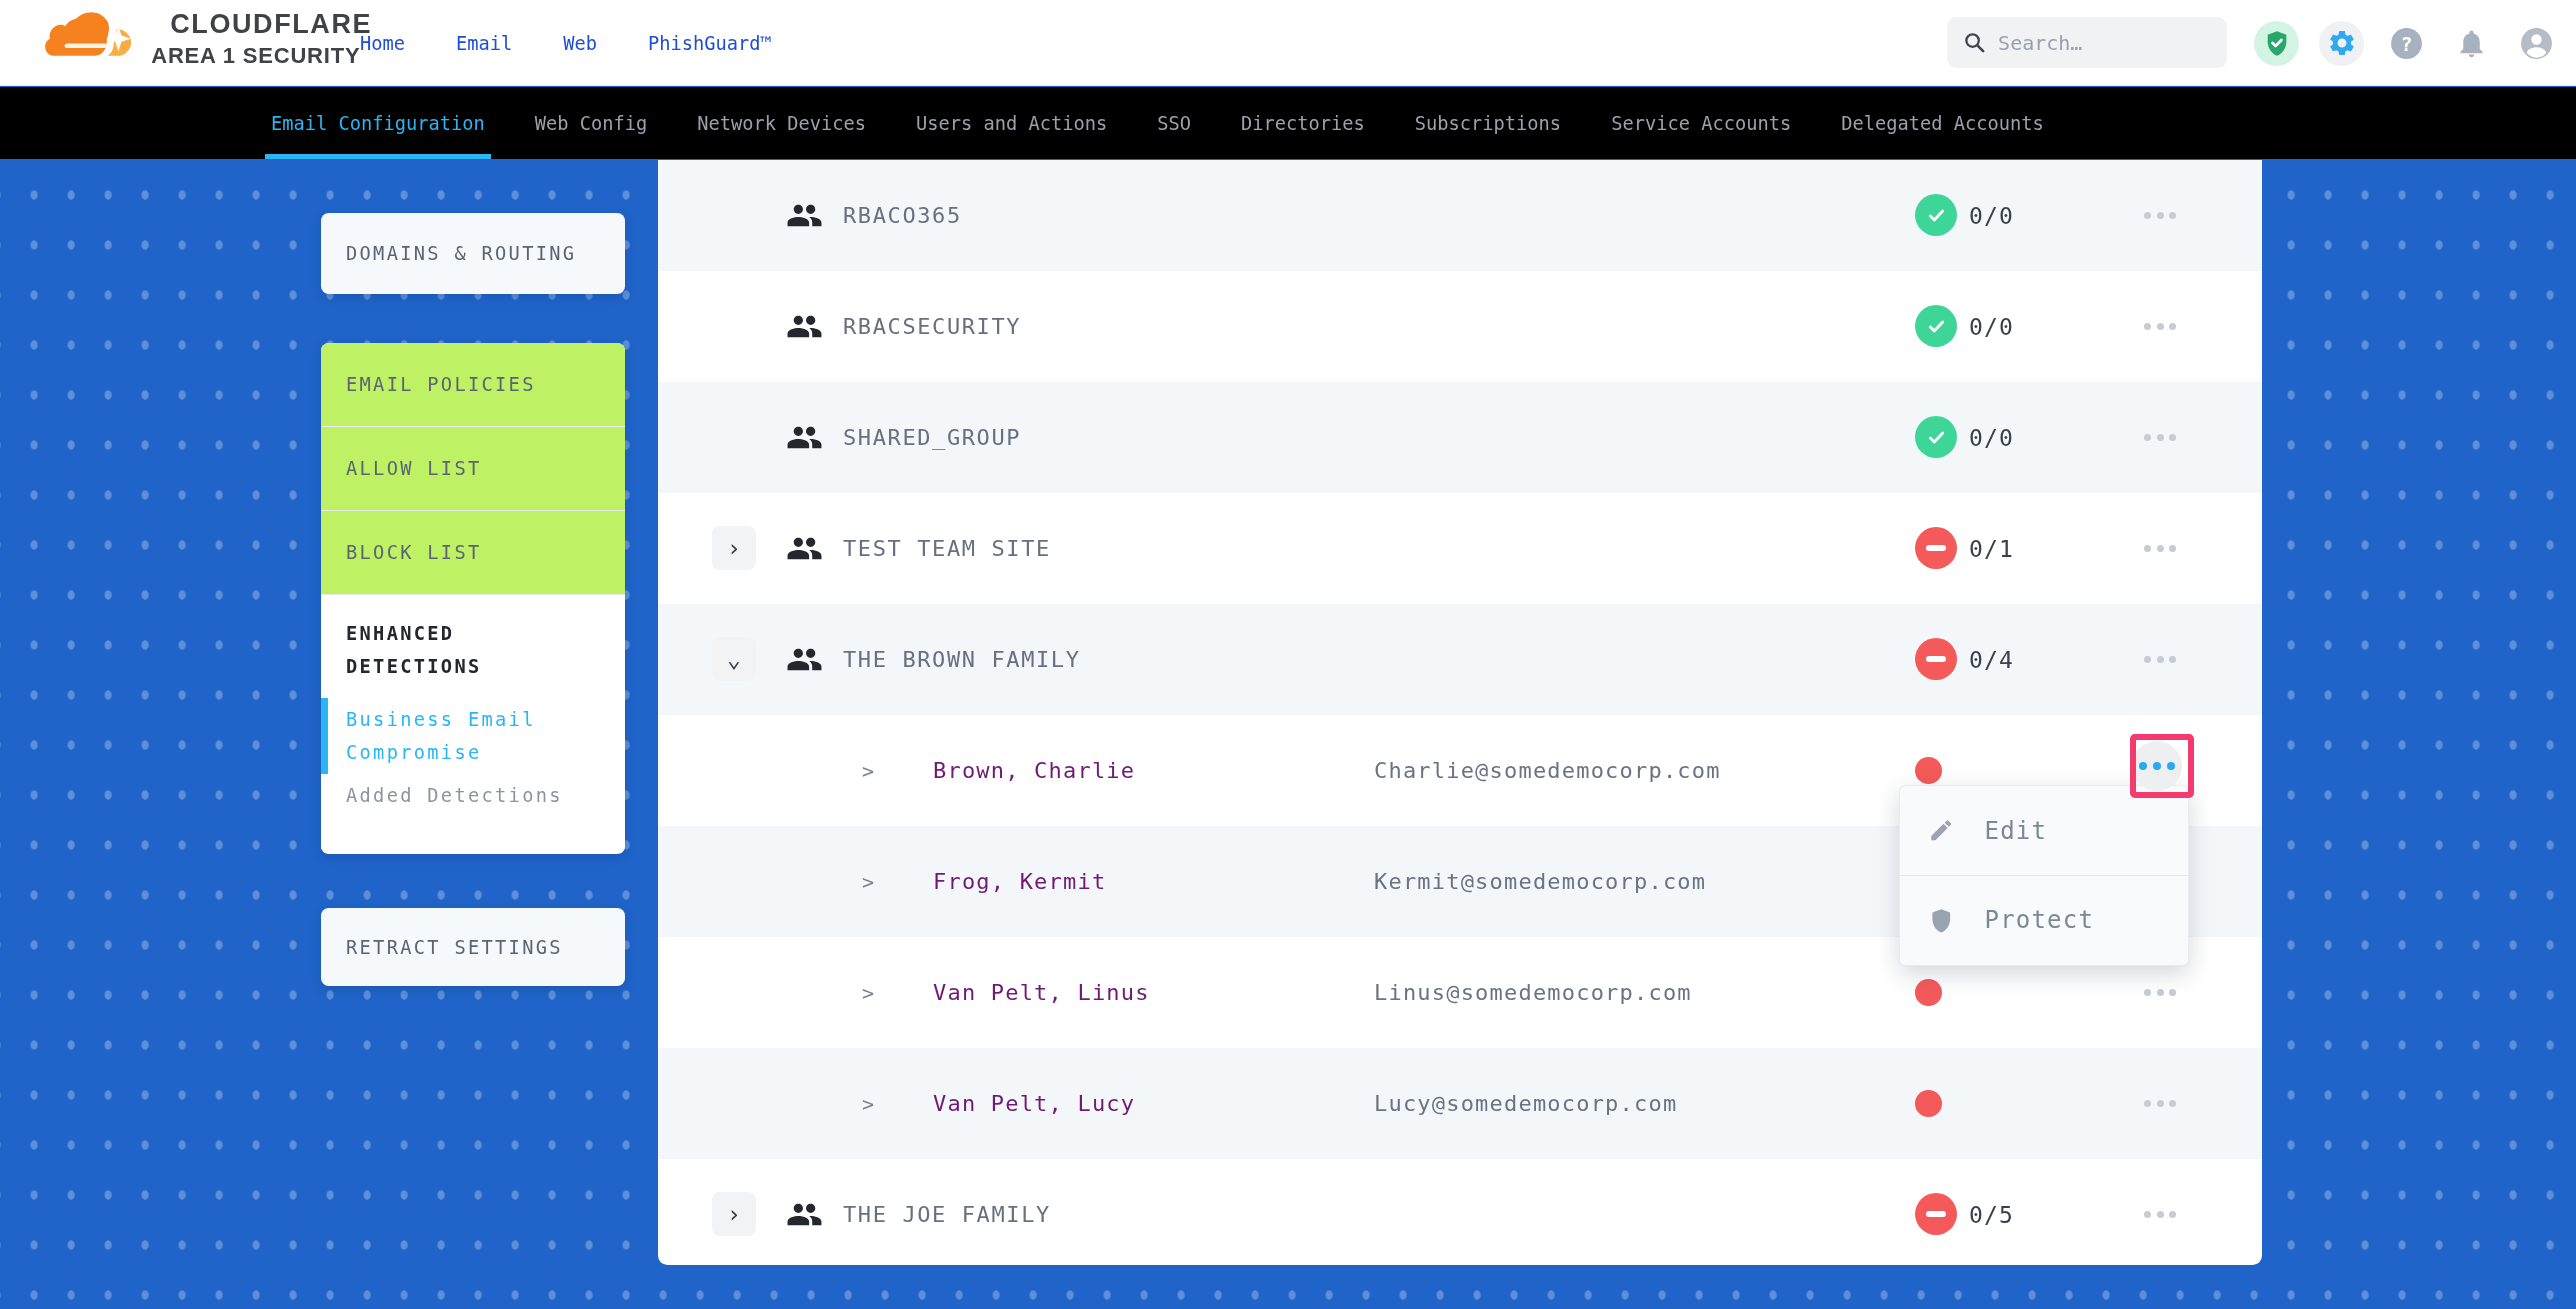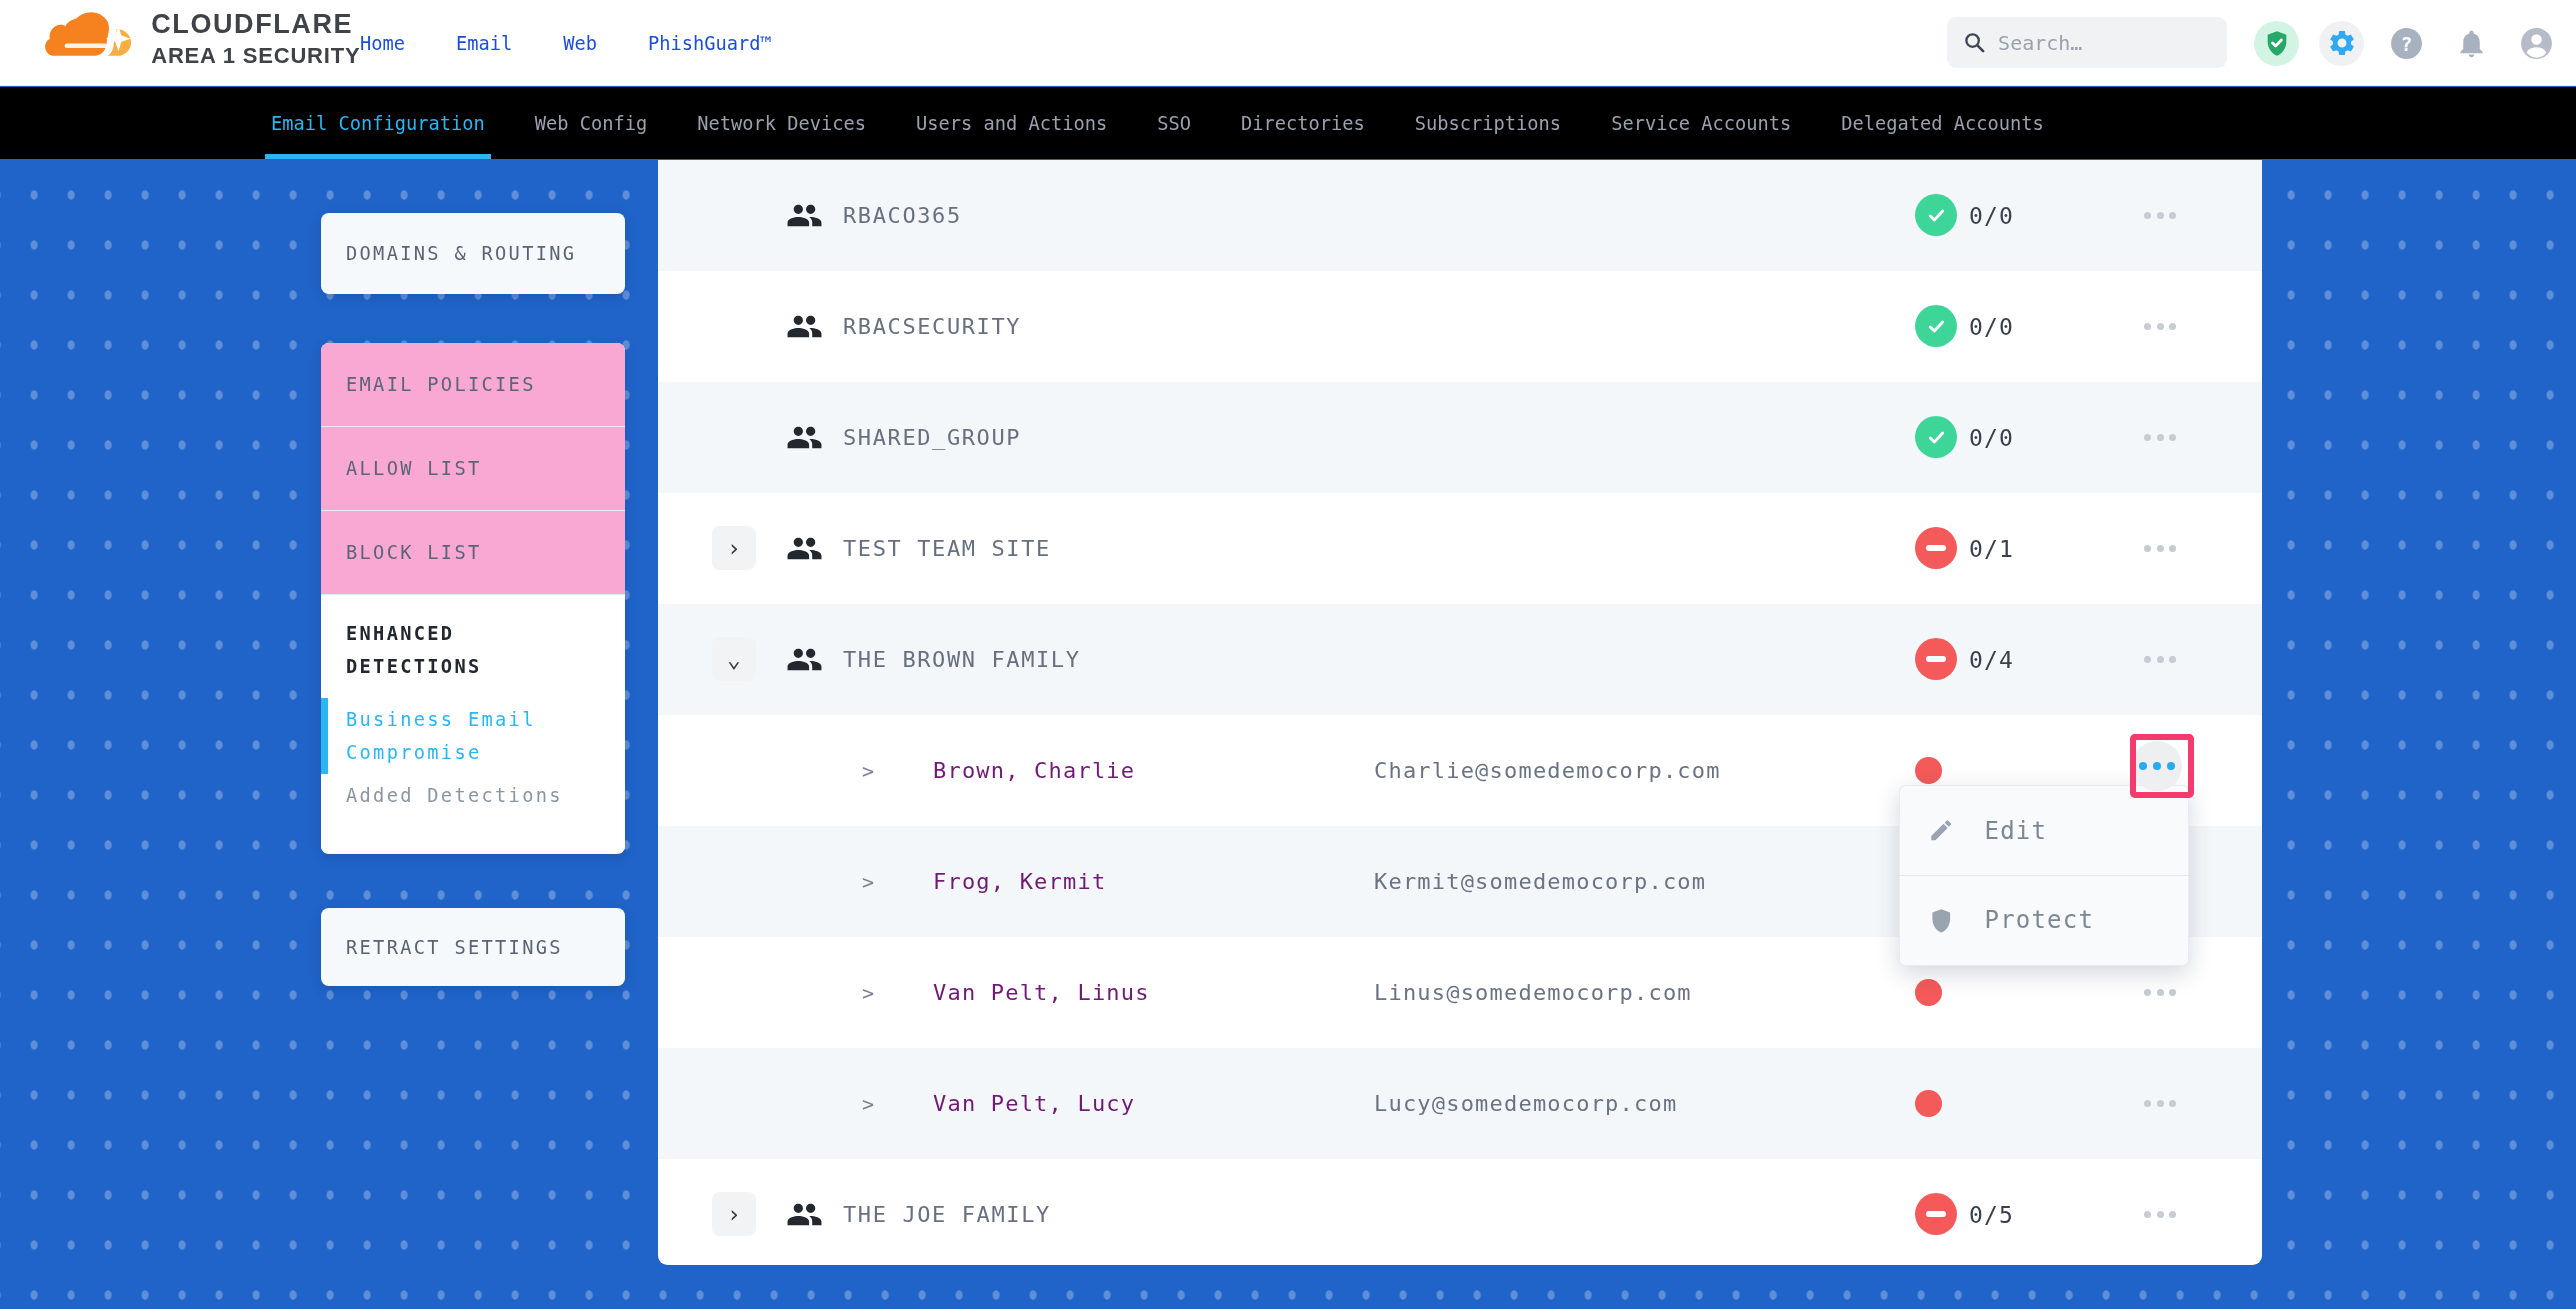--- a/index.html
+++ b/index.html
@@ -11,21 +11,21 @@
     background-size:37px 50px;
     background-position:15.6px 20px;
     position:relative;
   }
 
   
   .header { position:absolute; left:0; top:0; width:2576px; height:86px;
             background:#ffffff; border-bottom:1.6px solid #e4e7eb; z-index:20; }
   .logo { position:absolute; left:45px; top:6.2px; display:flex; align-items:flex-start; }
   .logo-text { margin-left:6.2px; font-family:"Liberation Sans", sans-serif; }
-  .brand { font-size:27px; font-weight:bold; color:#404247; letter-spacing:1.6px; line-height:37px; }
+  .brand { font-size:27px; font-weight:bold; color:#404247; letter-spacing:1.6px; line-height:37px;margin-left:19px; }
   .brand-sub { font-size:22px; font-weight:bold; color:#404247; letter-spacing:0.8px; line-height:26.5px; }
   .top-nav { position:absolute; left:360px; top:0; height:86px; display:flex; align-items:center; gap:51px; }
   .top-nav .nav-item { font-size:18.7px; color:#1d4ed8; cursor:pointer; }
   .search-box { position:absolute; left:1947px; top:17px; width:280px; height:51px;
                 background:#f0f2f4; border-radius:9.3px; display:flex; align-items:center; padding:0 15.6px; }
   .search-box input { border:none; outline:none; background:transparent; width:202px;
                       font-family:"DejaVu Sans Mono", monospace; font-size:20px; color:#4a515e; margin-left:12.5px; }
   .search-box input::placeholder { color:#9aa1ad; }
   .hicons { position:absolute; left:2254px; top:0; height:86px; display:flex; align-items:center; gap:20px; }
   .hicon { width:45px; height:45px; border-radius:50%; display:flex; align-items:center; justify-content:center; }
@@ -41,21 +41,21 @@
 
   
   .sidebar-card { position:absolute; left:321px; width:304px; background:#f6f9fb;
                   border-radius:7.8px; box-shadow:0 3.1px 11px rgba(10,40,90,0.18); z-index:5; }
   .card-domains { top:213px; height:81px; }
   .card-retract { top:908px; height:78px; }
   .card-label { height:100%; display:flex; align-items:center; padding-left:25px;
                 font-size:18.7px; letter-spacing:2.3px; color:#5b6475; cursor:pointer; }
   .card-policies { top:343px; height:511px; overflow:hidden; }
   .pol-item { height:84px; display:flex; align-items:center; padding-left:25px;
-              font-size:18.7px; letter-spacing:2.3px; color:#5b6475; background:#f9a8d4;
+              font-size:18.7px; letter-spacing:2.3px; color:#5b6475; background:#bef264;
               border-bottom:1.6px solid #e7ebef; cursor:pointer; }
   .enh-section { background:#ffffff; height:258px; padding:22px 25px 0 25px; position:relative; }
   .enh-title { font-size:18.7px; font-weight:bold; letter-spacing:2.3px; color:#23272f; line-height:33px; width:257px; }
   .bec-item { position:relative; margin-top:20px; padding-left:0; cursor:pointer; }
   .bec-item .bar { position:absolute; left:-25px; top:-4.7px; bottom:-4.7px; width:7px; background:#29b6f2; }
   .bec-label { font-size:18.7px; letter-spacing:2.3px; color:#29b6f2; line-height:33px; width:257px; }
   .added-item { margin-top:15.6px; font-size:18.7px; letter-spacing:2.3px; color:#8b94a3; cursor:pointer; }
 
   
   .panel { position:absolute; left:658px; top:160px; width:1604px; height:1105px;

